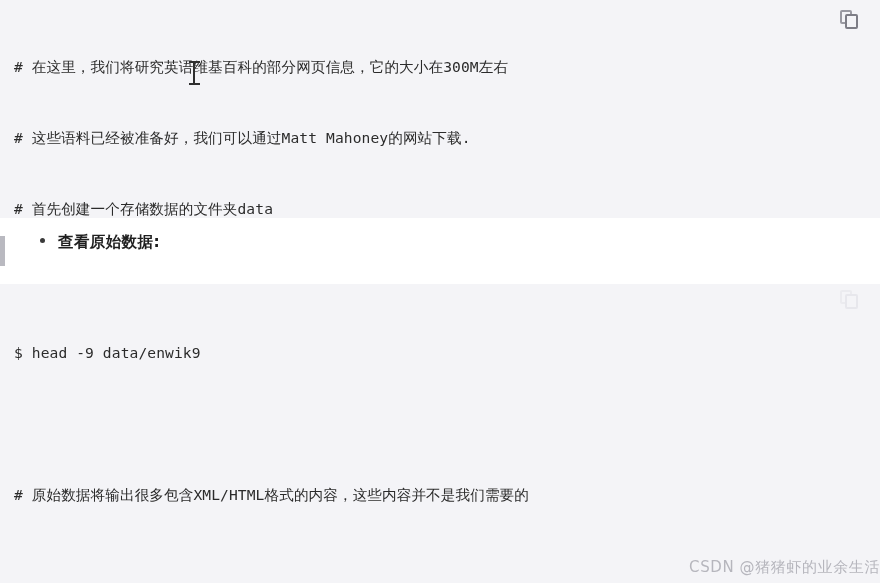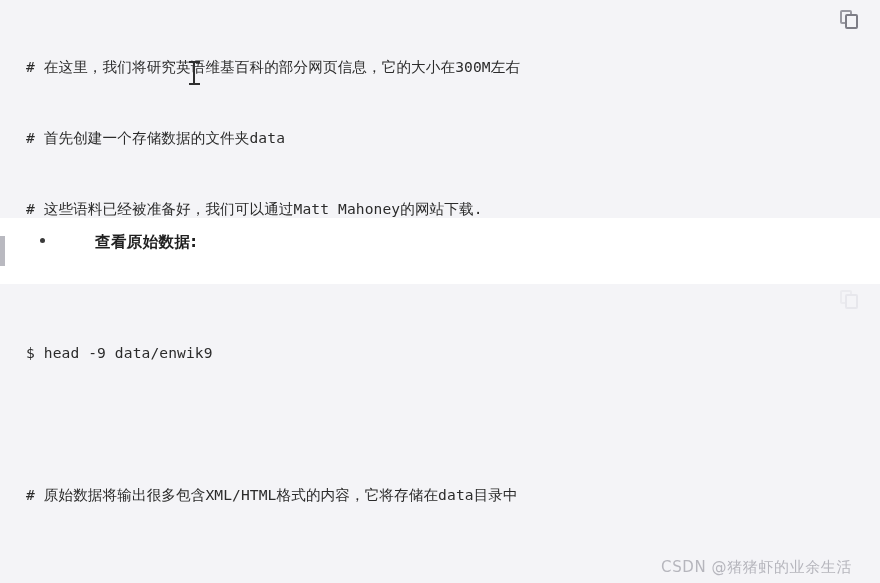--- a/index.html
+++ b/index.html
@@ -21,21 +21,21 @@
     background: #ffffff;
     overflow: hidden;
   }
 
   
   .code-block {
     position: relative;
     background: #f4f4f7;
     width: 880px;
     box-sizing: border-box;
-    padding: 8px 0 10px 12px;
+    padding: 8px 0 10px 0;
   }
   .code-block .lines {
     font-family: "DejaVu Sans Mono", "Liberation Mono", monospace;
     font-size: 14.6px;
     line-height: 23.6px;
     color: #2b2b2b;
     white-space: pre;
     padding-left: 14px;
     letter-spacing: 0.1px;
   }
@@ -92,21 +92,20 @@
     width: 5px;
     height: 30px;
     background: #b9b9c0;
   }
   .bullet-row {
     position: absolute;
     left: 40px;
     top: 14px;
     display: flex;
     align-items: baseline;
-    gap: 37px;
   }
   .bullet-dot {
     width: 5px;
     height: 5px;
     border-radius: 50%;
     background: #3a3a3a;
     margin-right: 13px;
     position: relative;
     top: -4px;
     flex: none;
@@ -143,39 +142,39 @@
     width: 11px;
     height: 2px;
     background: #2f2f2f;
   }
   .text-cursor .cap-top { top: 1px; }
   .text-cursor .cap-bot { top: 23px; }
 
   
   .watermark {
     position: absolute;
-    right: 28px;
+    right: 0;
     bottom: 6px;
     font-family: "DejaVu Sans", "Liberation Sans", sans-serif;
     font-size: 15px;
     color: #b6b6bd;
     letter-spacing: 0.6px;
     white-space: nowrap;
   }
 </style>
 </head>
 <body>
 
 <div class="page">
 
   <div class="code-block" style="height:218px;">
     <div class="lines">
       <div class="code-line"># 在这里，我们将研究英语维基百科的部分网页信息，它的大小在300M左右</div>
+      <div class="code-line"># 这些语料已经被准备好，我们可以通过Matt Mahoney的网站下载.</div>
       <div class="code-line"># 首先创建一个存储数据的文件夹data</div>
-      <div class="code-line"># 这些语料已经被准备好，我们可以通过Matt Mahoney的网站下载.</div>
       <div class="code-line">$ mkdir data</div>
       <div class="code-line"># 使用wget下载数据的zip压缩包，它将存储在data目录中</div>
       <div class="code-line">$ wget -c http://mattmahoney.net/dc/enwik9.zip -P data</div>
       <div class="code-line"># 使用unzip解压，如果你的服务器中还没有unzip命令，请使用: yum install unzip -y</div>
       <div class="code-line"># 解压后在data目录下会出现enwik9的文件夹</div>
       
     </div>
     <div class="copy-icon">
       <div class="sq-back"></div>
       <div class="sq-front"></div>
@@ -192,21 +191,21 @@
     <div class="bullet-row">
       <span class="bullet-dot"></span>
       <span class="bullet-text">查看原始数据:</span>
     </div>
   </div>
 
   <div class="code-block" style="height:299px;padding-top:10px;">
     <div class="lines">
       <div class="code-line">$ head -9 data/enwik9</div>
       <div class="code-line"></div>
-      <div class="code-line"># 原始数据将输出很多包含XML/HTML格式的内容，它将存储在data目录中</div>
+      <div class="code-line"># 原始数据将输出很多包含XML/HTML格式的内容，这些内容并不是我们需要的</div>
       
       
       
       
       
       
       
       
       
     </div>

